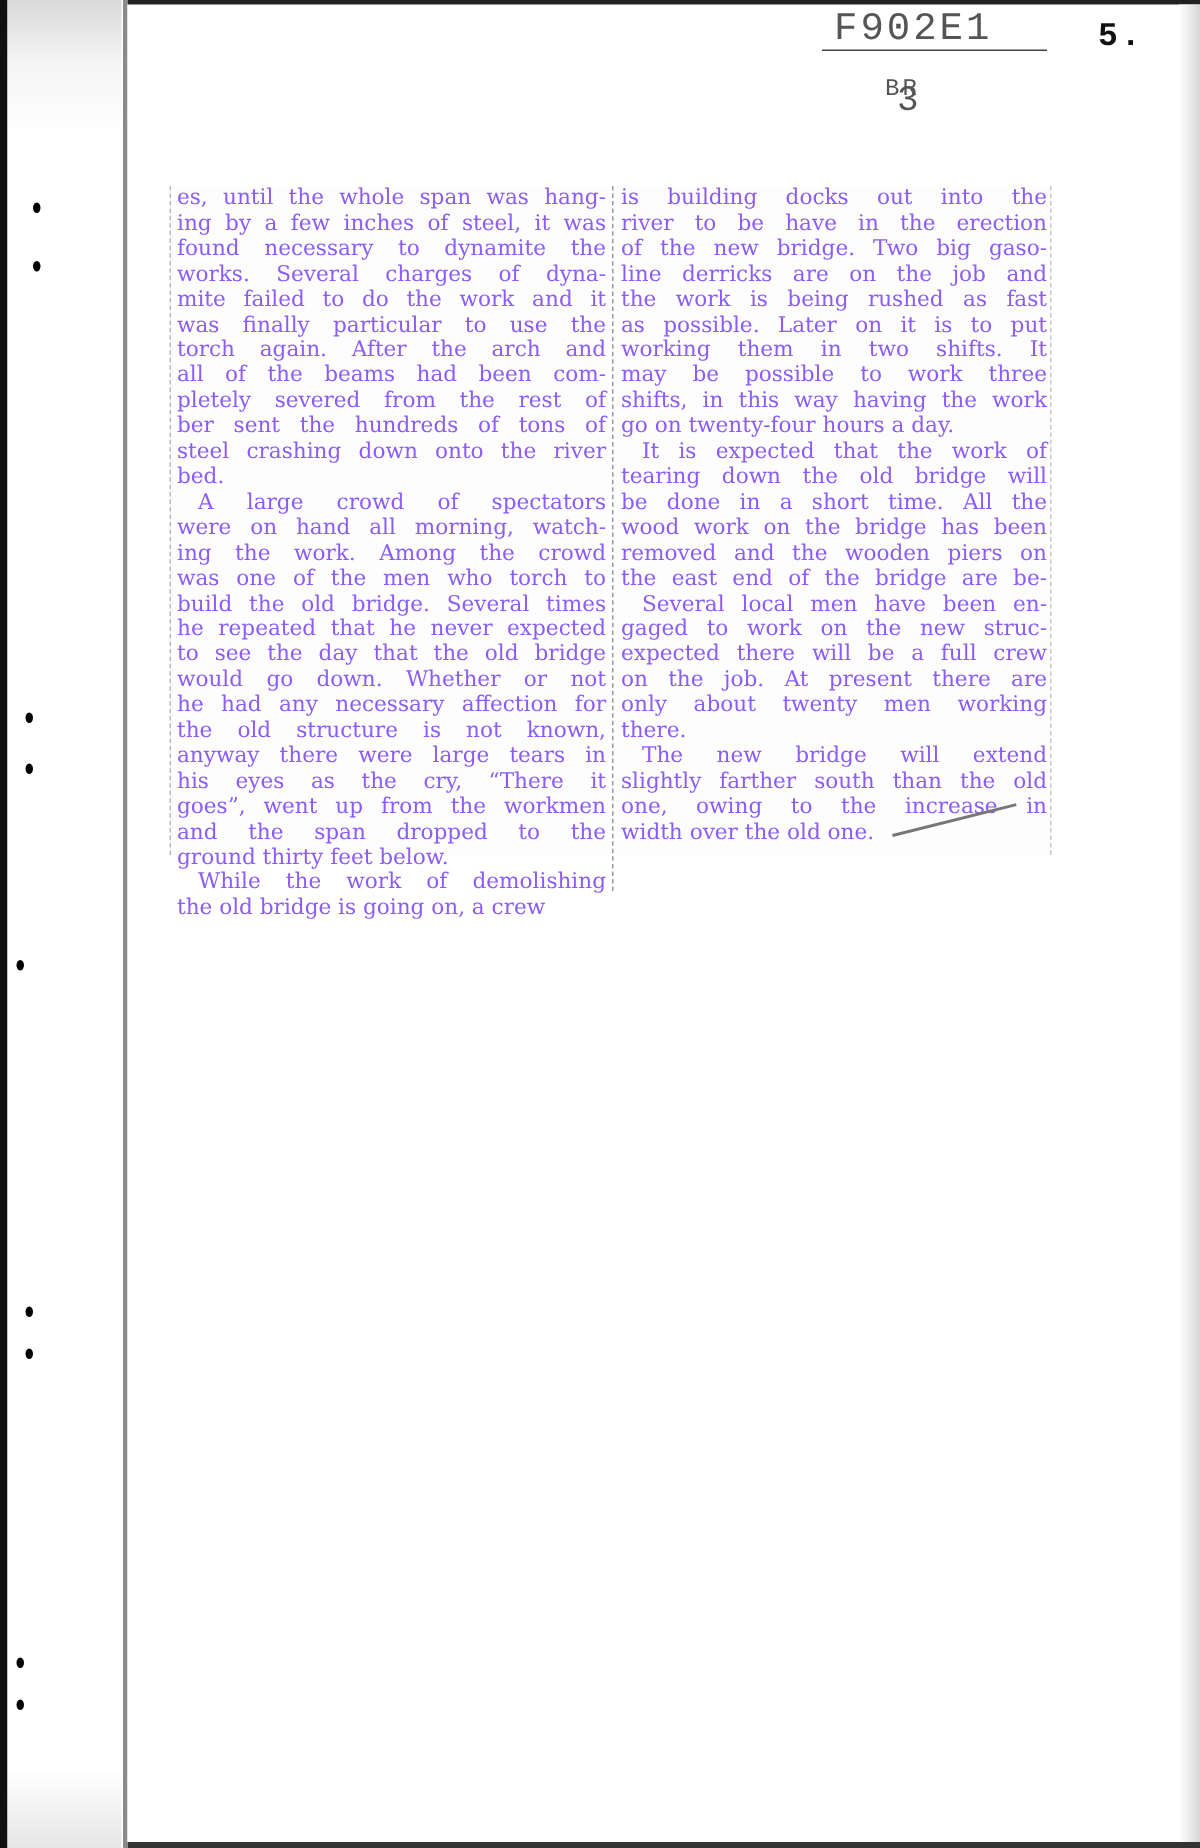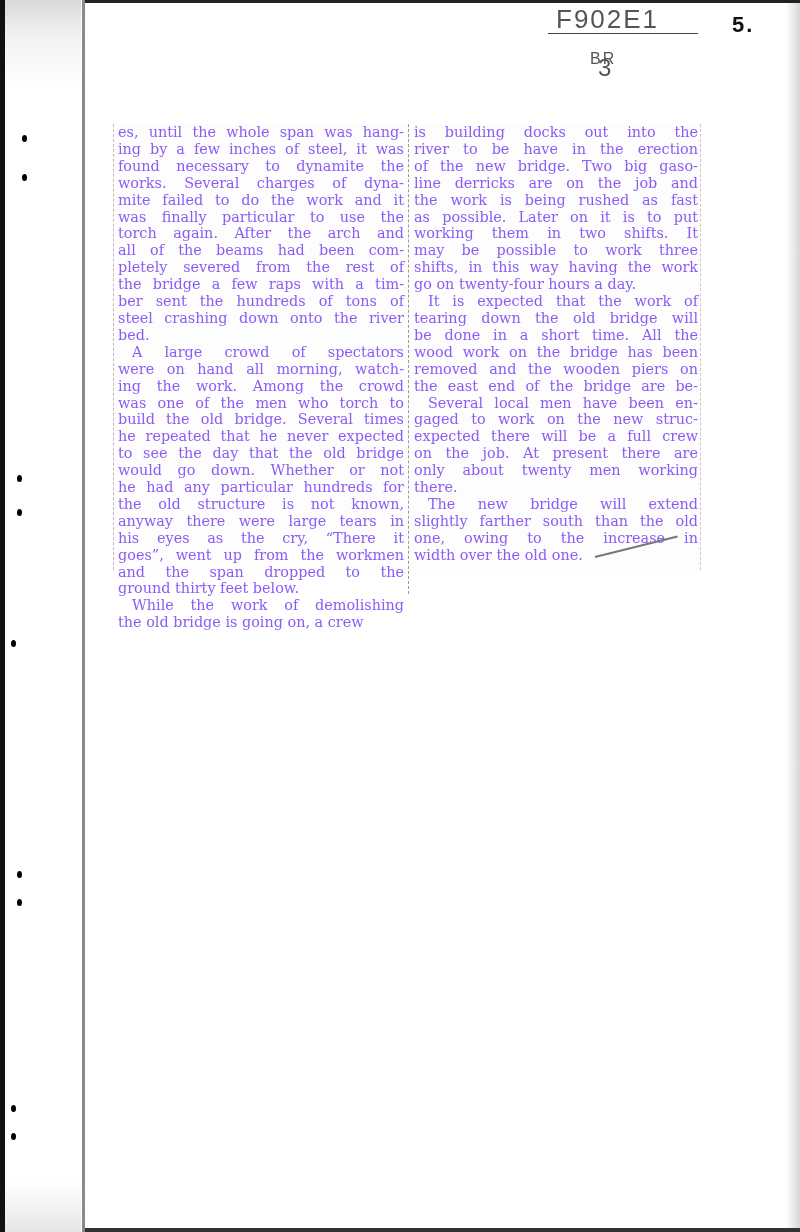--- a/index.html
+++ b/index.html
@@ -28,21 +28,21 @@
     background:linear-gradient(to right,#fff,#d7d7d7);
   }
   .page-bottom-edge {
     position:absolute; left:85px; bottom:0; width:715px; height:4px; background:#333;
   }
   .punch {
     position:absolute; width:5px; height:7px; border-radius:50%; background:#000;
   }
   .annotation {
     position:absolute; color:#333;
-    font-family:Liberation Sans, sans-serif; font-weight:300;
+    font-family:Liberation Mono, monospace; font-weight:300;
     letter-spacing:2px;
     text-align:right;
   }
   .ann-code { left:556px; top:4px; font-size:26px; color:#555; }
   .ann-rule { position:absolute; left:548px; top:33px; width:150px; height:1px; background:#444; }
   .ann-br { left:590px; top:50px; font-size:16px; color:#555; }
   .ann-num { left:598px; top:54px; font-size:24px; color:#555; }
   .ann-page { left:732px; top:12px; font-size:22px; color:#111; font-weight:bold; }
 
   .clipping {
@@ -103,35 +103,34 @@
       <div class="para">
         <span class="line">es, until the whole span was hang-</span>
         <span class="line">ing by a few inches of steel, it was</span>
         <span class="line">found necessary to dynamite the</span>
         <span class="line">works. Several charges of dyna-</span>
         <span class="line">mite failed to do the work and it</span>
         <span class="line">was finally particular to use the</span>
         <span class="line">torch again. After the arch and</span>
         <span class="line">all of the beams had been com-</span>
         <span class="line">pletely severed from the rest of</span>
-        <span class="line">the bridge a few raps with a tim-</span>
         <span class="line">ber sent the hundreds of tons of</span>
         <span class="line">steel crashing down onto the river</span>
         <span class="line last">bed.</span>
       </div>
       <div class="para">
         <span class="line indent">A large crowd of spectators</span>
         <span class="line">were on hand all morning, watch-</span>
         <span class="line">ing the work. Among the crowd</span>
         <span class="line">was one of the men who torch to</span>
         <span class="line">build the old bridge. Several times</span>
         <span class="line">he repeated that he never expected</span>
         <span class="line">to see the day that the old bridge</span>
         <span class="line">would go down. Whether or not</span>
-        <span class="line">he had any particular hundreds for</span>
+        <span class="line">he had any necessary affection for</span>
         <span class="line">the old structure is not known,</span>
         <span class="line">anyway there were large tears in</span>
         <span class="line">his eyes as the cry, “There it</span>
         <span class="line">goes”, went up from the workmen</span>
         <span class="line">and the span dropped to the</span>
         <span class="line last">ground thirty feet below.</span>
       </div>
       <div class="para">
         <span class="line indent">While the work of demolishing</span>
         <span class="line last">the old bridge is going on, a crew</span>

